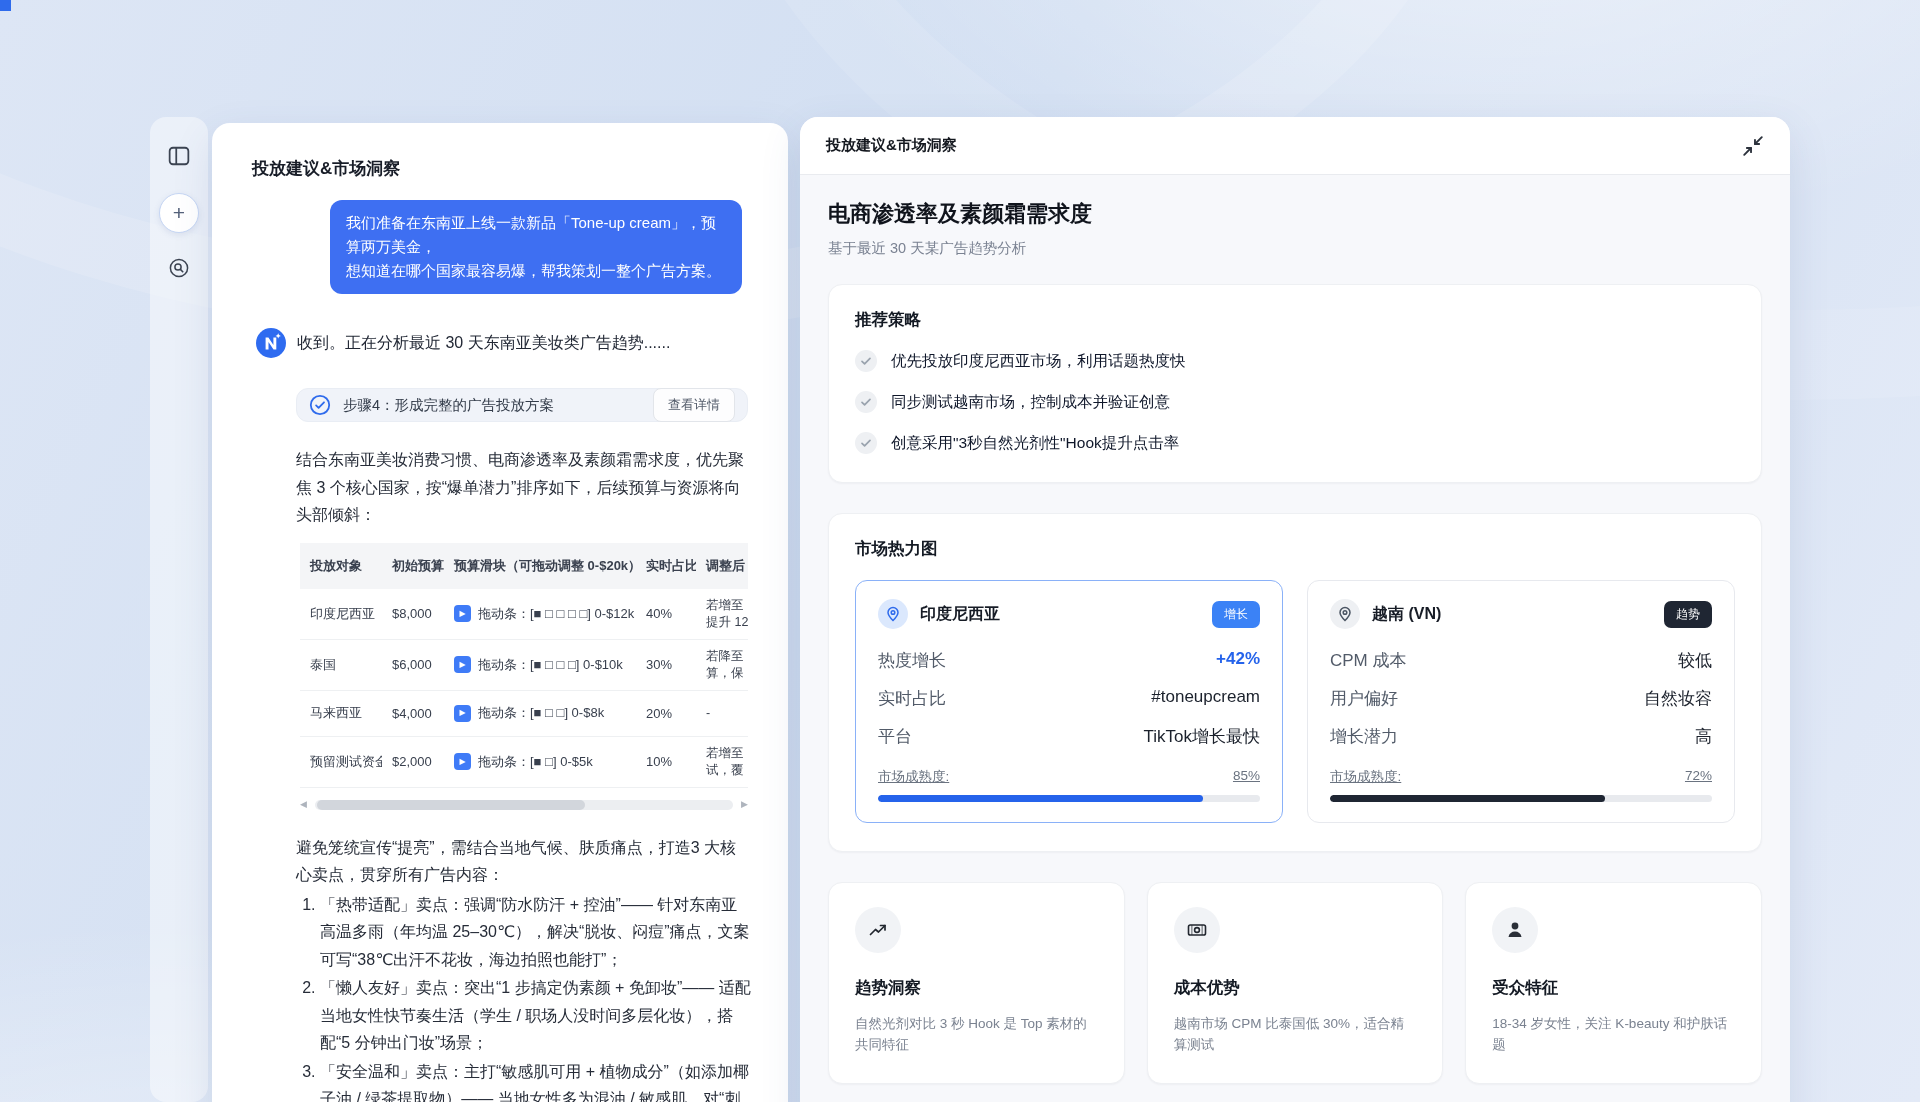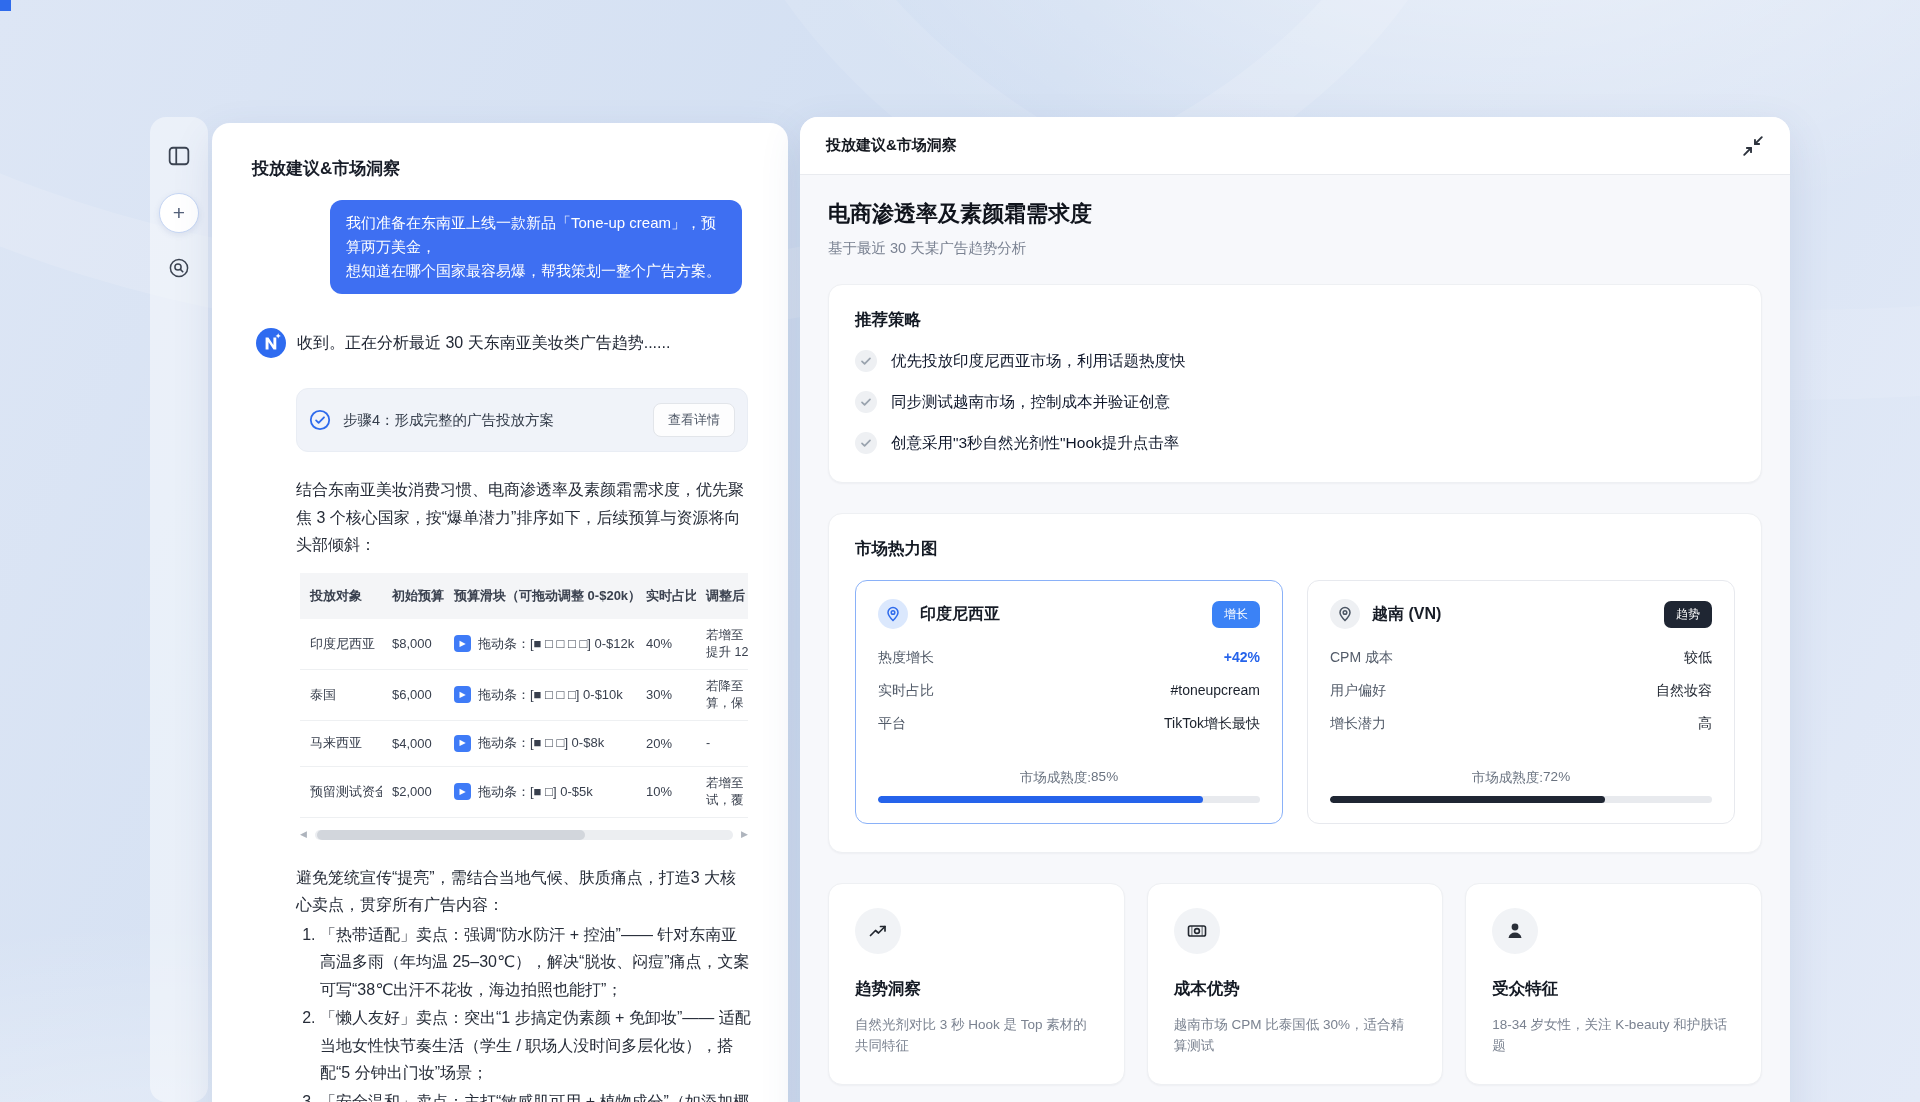--- a/index.html
+++ b/index.html
@@ -39,21 +39,21 @@
 
   
   .chat-title { margin:34px 40px 0 40px; font-size:17px; font-weight:bold; color:#181d28; }
   .bubble-row { display:flex; justify-content:flex-end; padding-right:46px; margin-top:20px; }
   .user-bubble { width:412px; background:#3e6ff2; color:#fff; border-radius:12px;
           padding:11px 16px; font-size:15px; line-height:24px; white-space:pre-line; }
   .ai-row { display:flex; align-items:flex-start; margin:34px 40px 0 44px; }
   .ai-avatar { width:30px; height:30px; flex:0 0 auto; }
   .ai-intro { margin-left:11px; font-size:16px; line-height:30px; color:#222835; }
 
-  .step-card { margin:30px 42px 0 84px; width:452px; height:64px; background:#f0f3f9;
+  .step-card { margin:30px 42px 0 84px; width:452px; height:34px; background:#f0f3f9;
           border:1px solid #e9edf4; border-radius:12px; display:flex; align-items:center; padding:0 12px; }
   .step-check { width:22px; height:22px; flex:0 0 auto; }
   .step-label { flex:1; margin-left:12px; font-size:14.5px; color:#333c4a; }
   .step-btn { background:#fdfdfe; border:1px solid #e2e5ea; border-radius:8px; padding:7px 14px;
           font-size:13px; color:#545d6b; cursor:pointer; white-space:nowrap; }
 
   .chat-p { margin:24px 40px 0 84px; width:454px; font-size:16px; line-height:27.5px; color:#262c38; }
 
   .table-wrap { margin:14px 0 0 88px; width:448px; overflow:hidden; }
   table.budget { width:618px; border-collapse:collapse; font-size:13px; table-layout:fixed; }
@@ -101,25 +101,25 @@
   .country-card.primary { border:1.5px solid #8ab1f8; }
   .country-card.secondary { border:1.5px solid #e7e9ee; }
   .cc-head { display:flex; align-items:center; }
   .pin-wrap { width:30px; height:30px; border-radius:50%; display:flex; align-items:center; justify-content:center; }
   .pin-blue { background:#dbe8fd; color:#2f6bec; }
   .pin-gray { background:#eef0f3; color:#4b5563; }
   .cc-name { margin-left:12px; font-size:16px; font-weight:bold; color:#171c26; flex:1; }
   .badge { font-size:12px; color:#fff; border-radius:7px; padding:5px 12px; cursor:default; }
   .badge-blue { background:#3b82f6; }
   .badge-dark { background:#1f2633; }
-  .cc-row { display:flex; justify-content:space-between; margin-top:15px; font-size:14px; }
+  .cc-row { display:flex; justify-content:space-between; margin-top:15px; font-size:17px; }
   .cc-label { color:#525b69; }
   .cc-value { color:#1b212c; }
   .cc-value.accent { color:#2563eb; font-weight:bold; }
-  .maturity-row { display:flex; justify-content:center; margin-top:36px; font-size:13.5px; color:#6a7380; }
+  .maturity-row { display:flex; justify-content:space-between; margin-top:20px; font-size:13.5px; color:#6a7380;text-decoration:underline; }
   .bar-track { margin-top:9px; height:7px; border-radius:5px; background:#e8eaee; overflow:hidden; }
   .bar-fill { height:100%; border-radius:5px; }
   .fill-blue { background:#2563eb; }
   .fill-dark { background:#1f2633; }
 
   .features-row { display:flex; gap:22px; margin-top:30px; }
   .feature-card { flex:1; padding:24px 26px 28px 26px; }
   .feat-icon { width:46px; height:46px; border-radius:50%; background:#f1f3f6;
           display:flex; align-items:center; justify-content:center; }
   .feat-title { margin-top:24px; font-size:16.5px; font-weight:bold; color:#141a24; }

